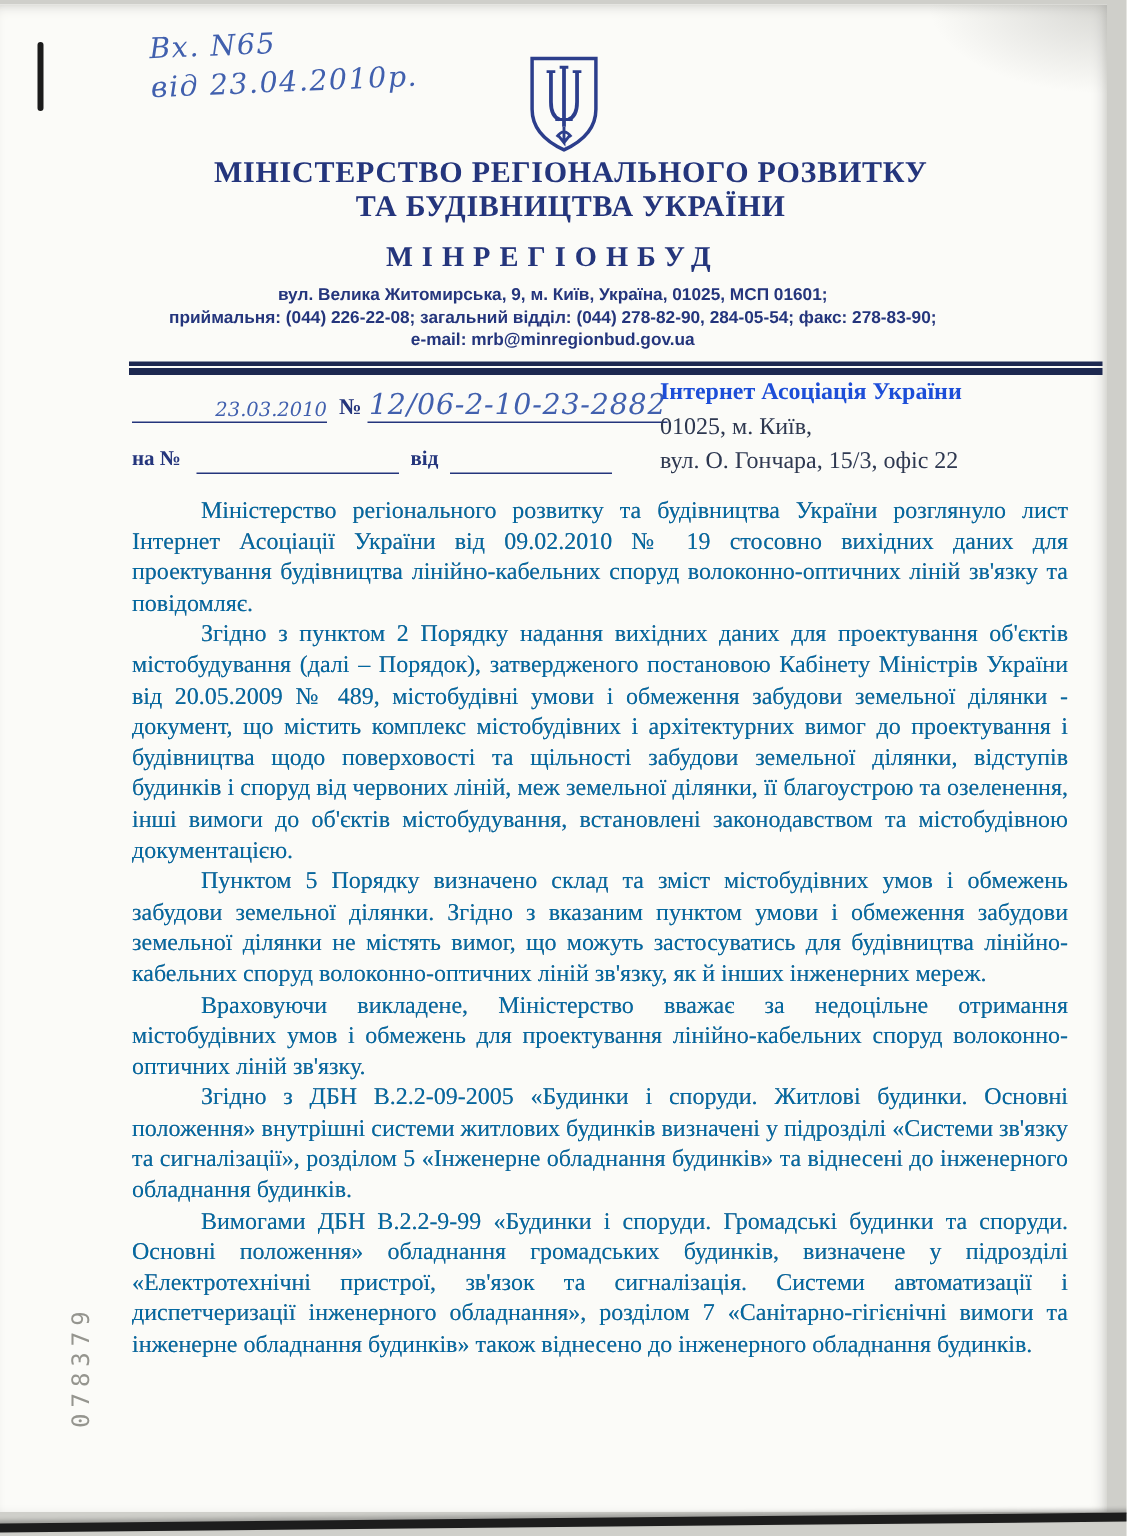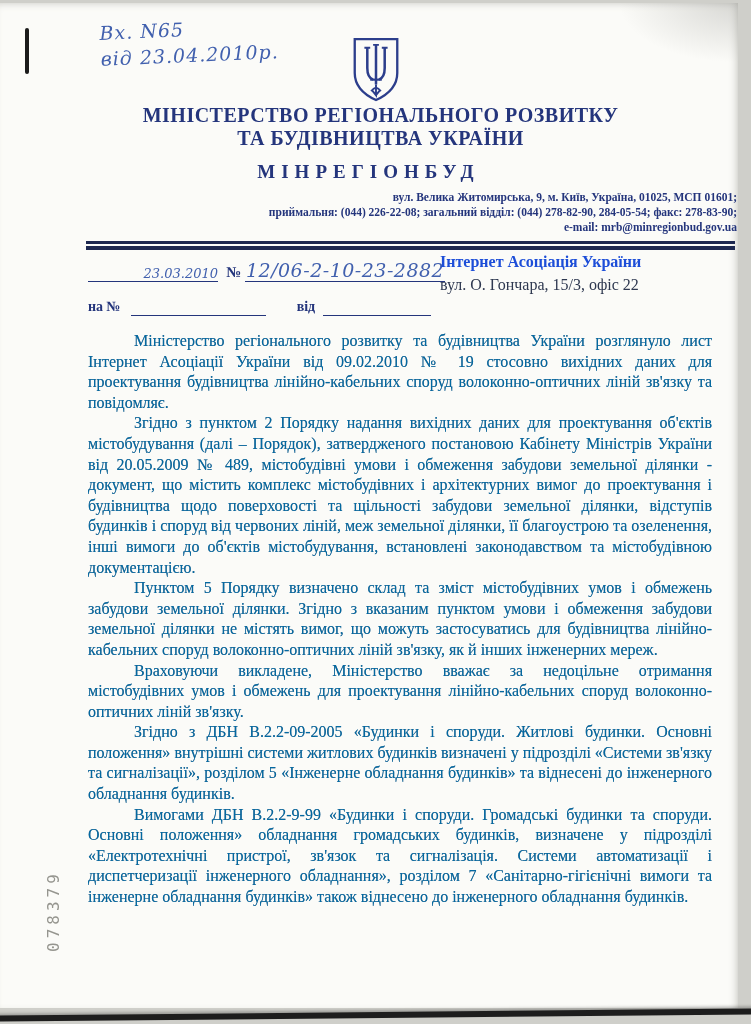--- a/index.html
+++ b/index.html
@@ -45,23 +45,23 @@
   }
   .title-block{
     position:absolute;left:0;right:14px;top:104px;text-align:center;
     color:#24357c;
   }
   .title-line{font-size:20px;font-weight:bold;line-height:23px;letter-spacing:.5px;padding-left:24px;}
   .org-short{
     font-size:19px;font-weight:bold;letter-spacing:6px;margin-top:11px;
   }
   .contact-block{
-    position:absolute;left:0;right:14px;top:190px;text-align:right;
+    position:absolute;left:0;right:14px;top:190px;text-align:center;
     color:#24357c;font-weight:bold;font-size:11.5px;line-height:15px;
-    font-family:Liberation Serif, serif;
+    font-family:Liberation Sans, sans-serif;
   }
   .rule{
     position:absolute;left:86px;right:16px;top:241px;height:9px;
     background:linear-gradient(#1d2850 0 3px, transparent 3px 4.5px, #1d2850 4.5px 9px);
   }
   
   .ref-block{
     position:absolute;left:88px;top:252px;width:360px;
     color:#24357c;font-size:14px;
   }
@@ -73,21 +73,21 @@
   .ref-no-sign{font-weight:bold;margin:0 4px 1px 8px;font-size:15px;}
   .ref-number{
     font-size:19px;border-bottom:1.5px solid #24357c;
     width:200px;text-align:center;white-space:nowrap;letter-spacing:.5px;
   }
   .ref-row2{display:flex;align-items:flex-end;height:30px;margin-top:4px;}
   .ref-label{font-weight:bold;font-size:14px;margin-bottom:1px;}
   .blank-line{border-bottom:1.5px solid #24357c;height:18px;}
   .blank1{width:135px;margin-left:10px;}
   .blank2{width:108px;margin-left:8px;}
-  .ref-from{margin-left:31px;}
+  .ref-from{margin-left:8px;}
   
   .recipient{
     position:absolute;left:440px;top:250px;width:270px;
     font-size:16px;line-height:23px;color:#2e3850;
   }
   .recipient-name{font-weight:bold;color:#1d4ed8;}
   
   .body-text{
     position:absolute;left:88px;top:331px;width:624px;
     color:#0369a1;font-size:16px;line-height:20.6px;
@@ -153,20 +153,21 @@
     <div class="ref-row2">
       <span class="ref-label">на №</span>
       <span class="blank-line blank1"></span>
       <span class="ref-label ref-from">від</span>
       <span class="blank-line blank2"></span>
     </div>
   </div>
 
   <div class="recipient">
     <div class="recipient-name">Інтернет Асоціація України</div>
+    <div>01025, м. Київ,</div>
     <div>вул. О. Гончара, 15/3, офіс 22</div>
   </div>
 
   <div class="body-text">
     <p>Міністерство регіонального розвитку та будівництва України розглянуло лист Інтернет Асоціації України від 09.02.2010 № 19 стосовно вихідних даних для проектування будівництва лінійно-кабельних споруд волоконно-оптичних ліній зв'язку та повідомляє.</p>
     <p>Згідно з пунктом 2 Порядку надання вихідних даних для проектування об'єктів містобудування (далі – Порядок), затвердженого постановою Кабінету Міністрів України від 20.05.2009 № 489, містобудівні умови і обмеження забудови земельної ділянки - документ, що містить комплекс містобудівних і архітектурних вимог до проектування і будівництва щодо поверховості та щільності забудови земельної ділянки, відступів будинків і споруд від червоних ліній, меж земельної ділянки, її благоустрою та озеленення, інші вимоги до об'єктів містобудування, встановлені законодавством та містобудівною документацією.</p>
     <p>Пунктом 5 Порядку визначено склад та зміст містобудівних умов і обмежень забудови земельної ділянки. Згідно з вказаним пунктом умови і обмеження забудови земельної ділянки не містять вимог, що можуть застосуватись для будівництва лінійно-кабельних споруд волоконно-оптичних ліній зв'язку, як й інших інженерних мереж.</p>
     <p>Враховуючи викладене, Міністерство вважає за недоцільне отримання містобудівних умов і обмежень для проектування лінійно-кабельних споруд волоконно-оптичних ліній зв'язку.</p>
     <p>Згідно з ДБН В.2.2-09-2005 «Будинки і споруди. Житлові будинки. Основні положення» внутрішні системи житлових будинків визначені у підрозділі «Системи зв'язку та сигналізації», розділом 5 «Інженерне обладнання будинків» та віднесені до інженерного обладнання будинків.</p>
     <p>Вимогами ДБН В.2.2-9-99 «Будинки і споруди. Громадські будинки та споруди. Основні положення» обладнання громадських будинків, визначене у підрозділі «Електротехнічні пристрої, зв'язок та сигналізація. Системи автоматизації і диспетчеризації інженерного обладнання», розділом 7 «Санітарно-гігієнічні вимоги та інженерне обладнання будинків» також віднесено до інженерного обладнання будинків.</p>

